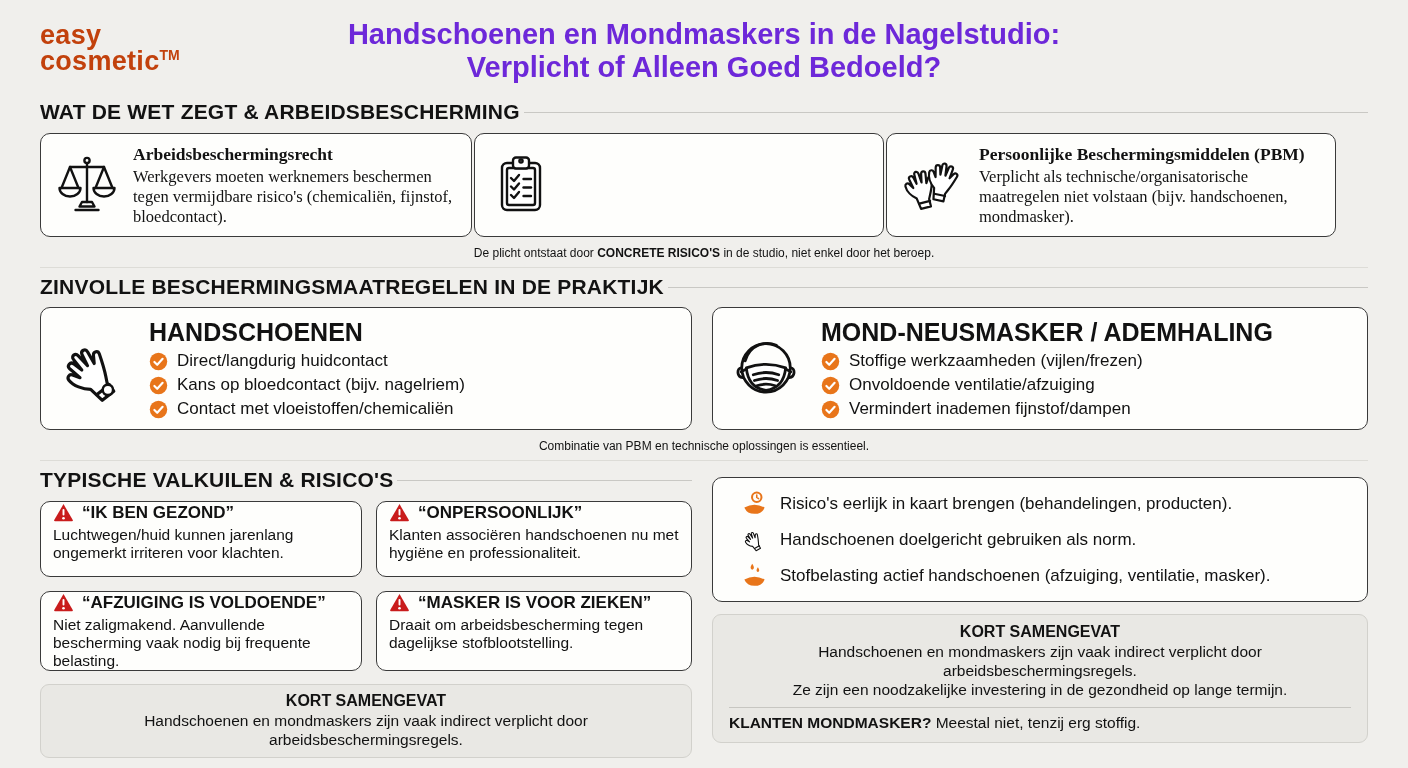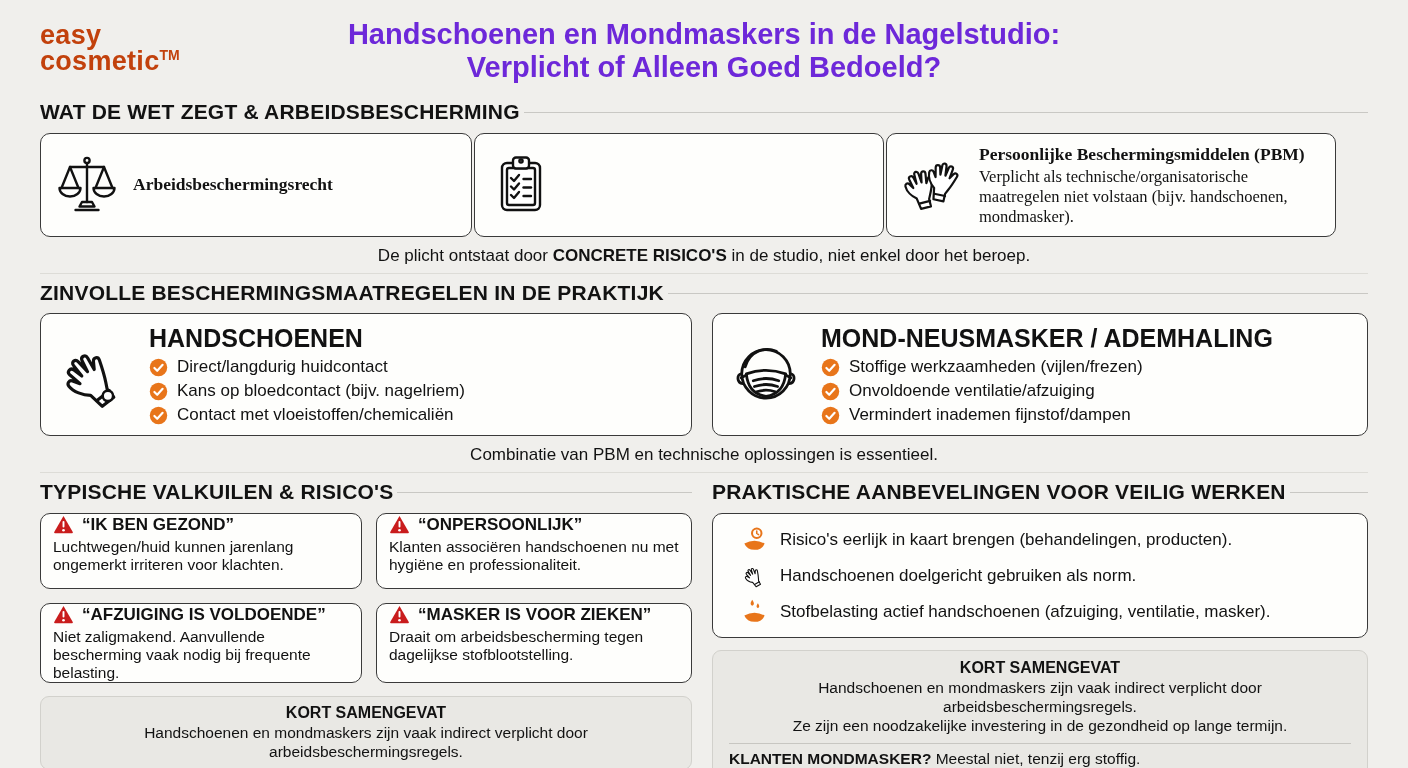--- a/index.html
+++ b/index.html
@@ -29,21 +29,21 @@
   
   .card { background:#fefefc; border:1.6px solid #3a3a3a; border-radius:10px; }
 
   
   .row1 { display:grid; grid-template-columns:432px 410px 450px; gap:2px; margin-top:9px;font-family:Liberation Serif, serif; }
   .law-card { display:flex; align-items:center; gap:14px; padding:10px 14px; min-height:99px; }
   .law-card .ic { flex:0 0 64px; height:72px; }
   .law-card h3 { font-size:17.5px; font-weight:800; margin-bottom:2px; }
   .law-card p { font-size:16.5px; line-height:1.2; }
 
-  .note { text-align:center; font-size:17px; margin:9px 0 2px; }
+  .note { text-align:center; font-size:12px; margin:9px 0 2px; }
   .note b { font-weight:800; }
 
   
   .row2 { display:grid; grid-template-columns:652px 656px; gap:20px; margin-top:8px; }
   .ppe-card { display:flex; align-items:center; gap:18px; padding:10px 16px; min-height:105px; }
   .ppe-card .ic { flex:0 0 74px; height:84px; }
   .ppe-card h3 { font-size:25px; font-weight:700; }
   .bullet { display:flex; align-items:center; gap:9px; margin-top:4px; font-size:17px; }
   .bullet svg { flex:0 0 19px; }
 
@@ -117,20 +117,21 @@
         <path d="M15 14 H49"></path>
         <path d="M15 14 L6.5 35 M15 14 L23.5 35"></path>
         <path d="M4.5 35 H25.5 M4.5 35 a10.5 8.5 0 0 0 21 0"></path>
         <path d="M49 14 L40.5 35 M49 14 L57.5 35"></path>
         <path d="M38.5 35 H59.5 M38.5 35 a10.5 8.5 0 0 0 21 0"></path>
         <path d="M27 49 H37 L39.5 53.5 H24.5 Z"></path>
         <path d="M20.5 57 H43.5"></path>
       </svg>
       <div>
         <h3>Arbeidsbeschermingsrecht</h3>
+        <p>Werkgevers moeten werknemers beschermen tegen vermijdbare risico's (chemicaliën, fijnstof, bloedcontact).</p>
       </div>
     </div>
 
     <div class="card law-card">
       <svg class="ic" viewBox="0 0 64 64" fill="none" stroke="#111" stroke-width="2.4" stroke-linecap="round" stroke-linejoin="round">
         <rect x="13" y="10" width="38" height="47" rx="5" fill="#fff"></rect>
         <rect x="18" y="15" width="28" height="37" rx="2"></rect>
         <rect x="24" y="4.5" width="16" height="11" rx="3" fill="#fff"></rect>
         <circle cx="32" cy="8" r="1.6"></circle>
         <path d="M22 25 l3 3 5 -6"></path>
@@ -284,24 +285,20 @@
       </div>
 
       <div class="summary left-summary">
         <h4>KORT SAMENGEVAT</h4>
         <p>Handschoenen en mondmaskers zijn vaak indirect verplicht door arbeidsbeschermingsregels.</p>
 
       </div>
     </div>
 
     <div>
-      <div class="sec-head">
-        <h2>PRAKTISCHE AANBEVELINGEN VOOR VEILIG WERKEN</h2>
-        <div class="rule"></div>
-      </div>
 
       <div class="card reco-card">
         <div class="reco-row">
           <svg width="27" height="27" viewBox="0 0 24 24">
             <circle cx="14" cy="6.4" r="4.2" fill="none" stroke="#e8751a" stroke-width="1.8"></circle>
             <path d="M14 4.4 V6.6 L15.6 7.6" stroke="#e8751a" stroke-width="1.4" fill="none" stroke-linecap="round"></path>
             <path d="M3 15.6 q9 -5.2 18 0 q-2.2 5.6 -9 5.6 q-6.8 0 -9 -5.6 Z" fill="#e8751a"></path>
           </svg>
           <span>Risico's eerlijk in kaart brengen (behandelingen, producten).</span>
         </div>

